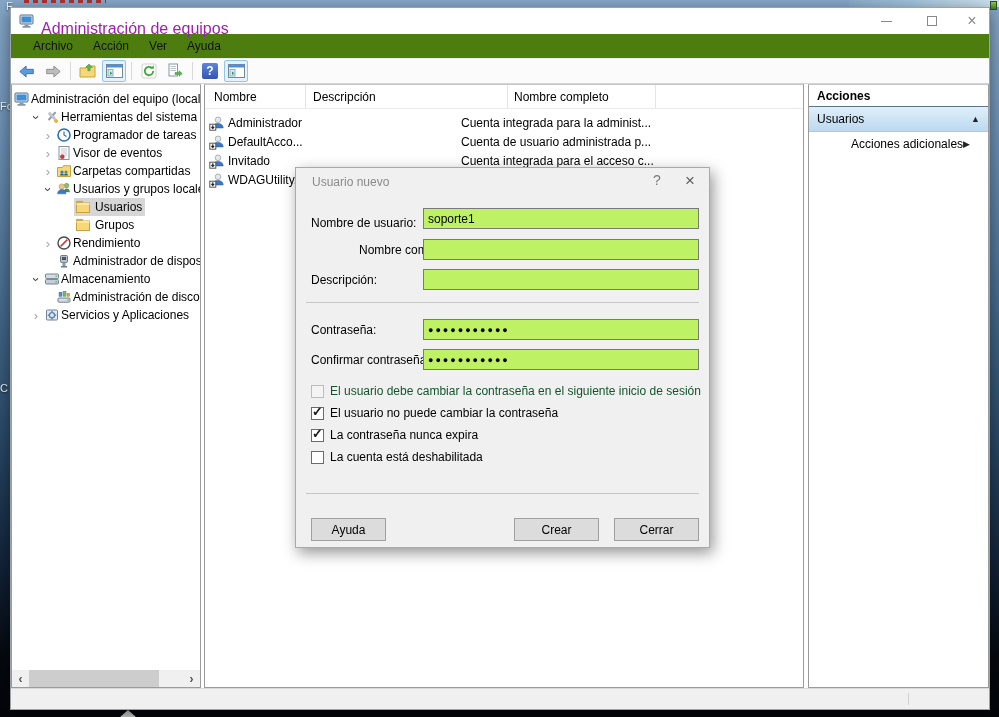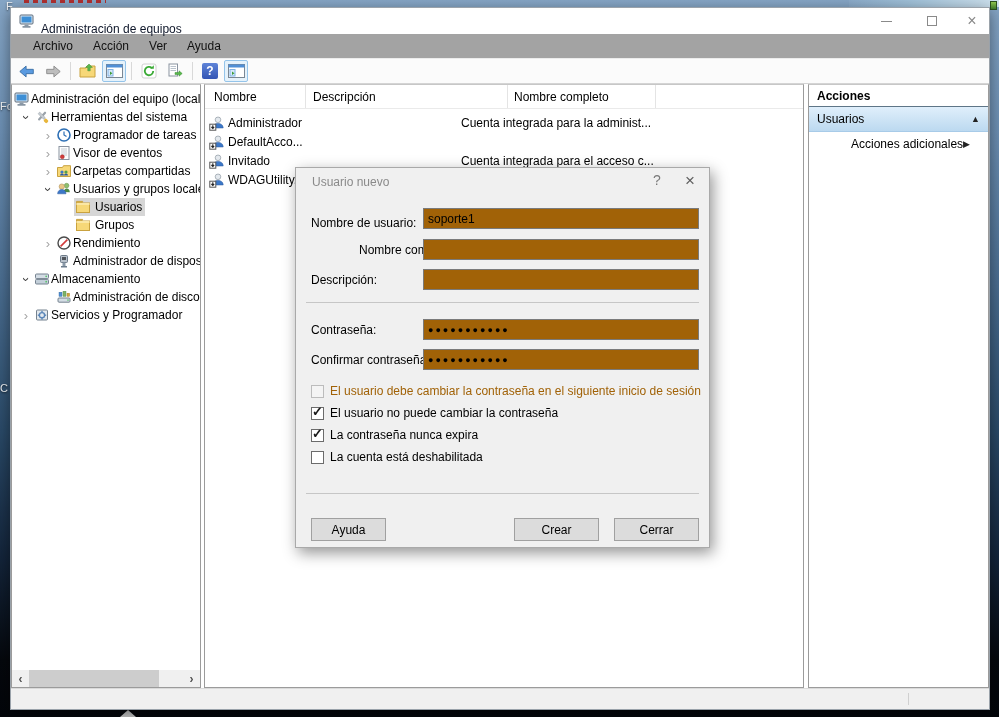--- a/index.html
+++ b/index.html
@@ -16,27 +16,27 @@
   .desk-ico { position:absolute; right:2px; top:1px; width:7px; height:9px; z-index:1;
     background:linear-gradient(180deg,#8ec64e,#3f7d2c); border:1px solid #2c511e; }
   .desk-tri { position:absolute; left:120px; bottom:0px; width:0; height:0; z-index:1;
     border-left:8px solid transparent; border-right:8px solid transparent; border-bottom:7px solid #c9c9c9; }
 
   
   .win { position:absolute; left:10px; top:7px; width:980px; height:703px; background:#fff;
          border:1px solid #9aa2aa; box-shadow:0 4px 14px rgba(0,0,0,.45); z-index:2; display:flex; flex-direction:column; }
   .titlebar { height:26px; background:#fff; display:flex; align-items:center; position:relative; flex:0 0 26px; }
   .titlebar .app-ico { margin:0 6px 0 8px; }
-  .title-text { color:#0f172a; font-size:12px;margin-top:16px; }
+  .title-text { color:#a21caf; font-size:16px;margin-top:16px; }
   .cap-btn { position:absolute; top:0; height:26px; display:flex; align-items:center; justify-content:center; color:#8a8a8a; }
   .cap-min { left:853px; width:45px; } .cap-min i { display:block; width:11px; border-top:1px solid #8a8a8a; }
   .cap-max { left:898px; width:45px; } .cap-max i { display:block; width:10px; height:10px; border:1px solid #8a8a8a; }
   .cap-close { left:943px; width:36px; font-size:16px; line-height:16px; }
 
-  .menubar { height:24px; display:flex; align-items:center; padding-left:12px; gap:0; flex:0 0 24px; background:#a3a3a3; }
+  .menubar { height:24px; display:flex; align-items:center; padding-left:12px; gap:0; flex:0 0 24px; background:#4d7c0f; }
   .menu-item { padding:3px 10px; color:#111; }
 
   .toolbar { height:26px; flex:0 0 26px; background:#fbfbfb; border-top:1px solid #ececec; border-bottom:1px solid #d4d4d4;
              display:flex; align-items:center; padding-left:4px; gap:2px; }
   .tb-btn { width:24px; height:22px; display:flex; align-items:center; justify-content:center; }
   .tb-btn.sel { background:#e5f2fb; border:1px solid #94c4ea; border-radius:2px; }
   .tb-sep { width:1px; height:18px; background:#d9d9d9; margin:0 3px; }
   .tb-help { width:16px; height:16px; background:linear-gradient(180deg,#5f84d8,#3455b4); color:#fff; font-weight:bold;
              font-size:12px; display:flex; align-items:center; justify-content:center; border-radius:2px; }
 
@@ -45,21 +45,21 @@
   
   .tree-pane { width:190px; flex:0 0 190px; border:1px solid #9b9b9b; border-top-color:#c7c7c7; margin-right:3px;
                position:relative; overflow:hidden; padding-top:5px; background:#fff; }
   .titem { height:18px; display:flex; align-items:center; white-space:nowrap; }
   .chev { width:16px; flex:0 0 16px; text-align:center; color:#a5a5a5; font-size:13px; line-height:13px; }
   .chev.exp { color:#3f3f3f; transform:rotate(90deg); }
   .chev.none { visibility:hidden; }
   .irow { display:flex; align-items:center; gap:4px; padding:1px 3px 1px 1px; }
   .irow.selected { background:#d6d6d6; }
   .ticon { width:16px; height:16px; flex:0 0 16px; display:flex; align-items:center; justify-content:center; }
-  .l0 { padding-left:2px; } .l1 { padding-left:6px;align-items:center; } .l2 { padding-left:28px; } .l3 { padding-left:46px; }
+  .l0 { padding-left:2px; } .l1 { padding-left:16px;align-items:center; } .l2 { padding-left:28px; } .l3 { padding-left:46px; }
 
   .hscroll { position:absolute; left:0; right:0; bottom:0; height:17px; background:#f0f0f0; display:flex; align-items:center; }
   .sb-arrow { width:17px; height:17px; flex:0 0 17px; display:flex; align-items:center; justify-content:center; color:#505050;
               font-size:12px; font-weight:bold; }
   .sb-thumb { height:17px; width:130px; background:#cdcdcd; }
   .sb-track { flex:1 1 auto; height:17px; }
 
   
   .list-pane { flex:1 1 auto; border:1px solid #9b9b9b; border-top-color:#c7c7c7; margin-right:4px; background:#fff; overflow:hidden; position:relative; }
   .lheader { height:24px; display:flex; align-items:center; border-bottom:1px solid #eaeaea; color:#000; }
@@ -88,30 +88,30 @@
   .sb-div { position:absolute; left:897px; top:4px; bottom:4px; width:1px; background:#d0d0d0; }
 
   
   .dialog { position:absolute; left:295px; top:167px; width:415px; height:381px; background:#f0f0f0;
             border:1px solid #a9a9a9; box-shadow:3px 5px 14px rgba(0,0,0,.42); z-index:5; }
   .d-title { position:absolute; left:0; top:0; right:0; height:28px; }
   .d-title-text { position:absolute; left:16px; top:7px; color:#8a8a8a; font-size:12px; }
   .d-help { position:absolute; right:40px; top:4px; width:24px; height:20px; text-align:center; color:#7a7a7a; font-size:14px; }
   .d-close { position:absolute; right:6px; top:2px; width:26px; height:22px; text-align:center; color:#5f5f5f; font-size:17px; line-height:22px; }
   .d-label { position:absolute; left:15px; font-size:12px; color:#000; }
-  .d-input { position:absolute; left:127px; width:276px; height:21px; border:1px solid #7a7a7a; background:#a16207;
+  .d-input { position:absolute; left:127px; width:276px; height:21px; border:1px solid #7a7a7a; background:#bef264;
              font-family:"Liberation Sans", sans-serif; font-size:12px; padding:0 4px; outline:none; }
   .d-input.pw { font-size:9px; font-weight:bold; letter-spacing:2px; }
   .d-sep { position:absolute; left:10px; right:10px; border-top:1px solid #c6c6c6; }
   .d-check { position:absolute; left:15px; display:flex; align-items:flex-start; gap:6px; }
   .cbox { width:13px; height:13px; flex:0 0 13px; background:#fff; border:1px solid #6b6b6b; position:relative; margin-top:1px; }
   .cbox .mark { display:none; position:absolute; left:0px; top:-3px; font-size:13px; font-weight:bold; color:#1a1a1a; line-height:13px; }
   .d-check.is-checked .cbox .mark { display:block; }
   .d-check.is-disabled .cbox { border-color:#bcbcbc; background:#f4f4f4; }
-  .d-check.is-disabled .clabel { color:#a16207; }
+  .d-check.is-disabled .clabel { color:#14532d; }
   .clabel { font-size:12px; }
   .d-btn { position:absolute; top:350px; height:23px; background:#dcdcdc; border:1px solid #a0a0a0; font-size:12px;
            font-family:"Liberation Sans", sans-serif; color:#000; text-align:center; }
   .b-help { left:15px; width:75px; } .b-create { left:218px; width:85px; } .b-close { left:318px; width:85px; }
   svg { display:block; }
 </style>
 </head>
 <body>
 
 <span class="desk-frag" style="left:6px; top:0px;">F</span>
@@ -374,21 +374,21 @@
             <svg width="16" height="16" viewBox="0 0 16 16">
               <rect x="2.5" y="3" width="11" height="10" rx="1" fill="#e3e9ee" stroke="#75828f"></rect>
               <circle cx="8" cy="8.2" r="2.6" fill="none" stroke="#5b86b8" stroke-width="1.4"></circle>
               <rect x="7.3" y="3.8" width="1.4" height="2" fill="#5b86b8"></rect>
               <rect x="7.3" y="10.6" width="1.4" height="2" fill="#5b86b8"></rect>
               <rect x="3.8" y="7.5" width="2" height="1.4" fill="#5b86b8"></rect>
               <rect x="10.2" y="7.5" width="2" height="1.4" fill="#5b86b8"></rect>
             </svg>
           </span>
         <span class="irow">
-            <span>Servicios y Programador</span>
+            <span>Servicios y Aplicaciones</span>
           </span>
       </div>
 
       <div class="hscroll">
         <span class="sb-arrow">‹</span>
         <span class="sb-thumb"></span>
         <span class="sb-track"></span>
         <span class="sb-arrow">›</span>
       </div>
     </div>
@@ -422,20 +422,21 @@
                 <svg width="16" height="16" viewBox="0 0 16 16">
                   <circle cx="9" cy="4.8" r="2.8" fill="#e4e9ee" stroke="#7d8994" stroke-width="0.6"></circle>
                   <path d="M3.8 13c0-3 2.3-4.6 5.2-4.6s5.2 1.6 5.2 4.6z" fill="#3c78c8" stroke="#2c5a9e" stroke-width="0.5"></path>
                   <rect x="0.8" y="9.2" width="6" height="6" fill="#fff" stroke="#555"></rect>
                   <path d="M3.8 10.2v3M2.4 12l1.4 1.4L5.2 12" stroke="#222" fill="none" stroke-width="1.1"></path>
                 </svg>
               </span>
               <span>DefaultAcco...</span>
             </span>
           <span class="rc-full"></span>
+          <span class="rc-desc">Cuenta de usuario administrada p...</span>
         </div>
         <div class="lrow">
           <span class="rc-name">
               <span class="uicon">
                 <svg width="16" height="16" viewBox="0 0 16 16">
                   <circle cx="9" cy="4.8" r="2.8" fill="#e4e9ee" stroke="#7d8994" stroke-width="0.6"></circle>
                   <path d="M3.8 13c0-3 2.3-4.6 5.2-4.6s5.2 1.6 5.2 4.6z" fill="#3c78c8" stroke="#2c5a9e" stroke-width="0.5"></path>
                   <rect x="0.8" y="9.2" width="6" height="6" fill="#fff" stroke="#555"></rect>
                   <path d="M3.8 10.2v3M2.4 12l1.4 1.4L5.2 12" stroke="#222" fill="none" stroke-width="1.1"></path>
                 </svg>

